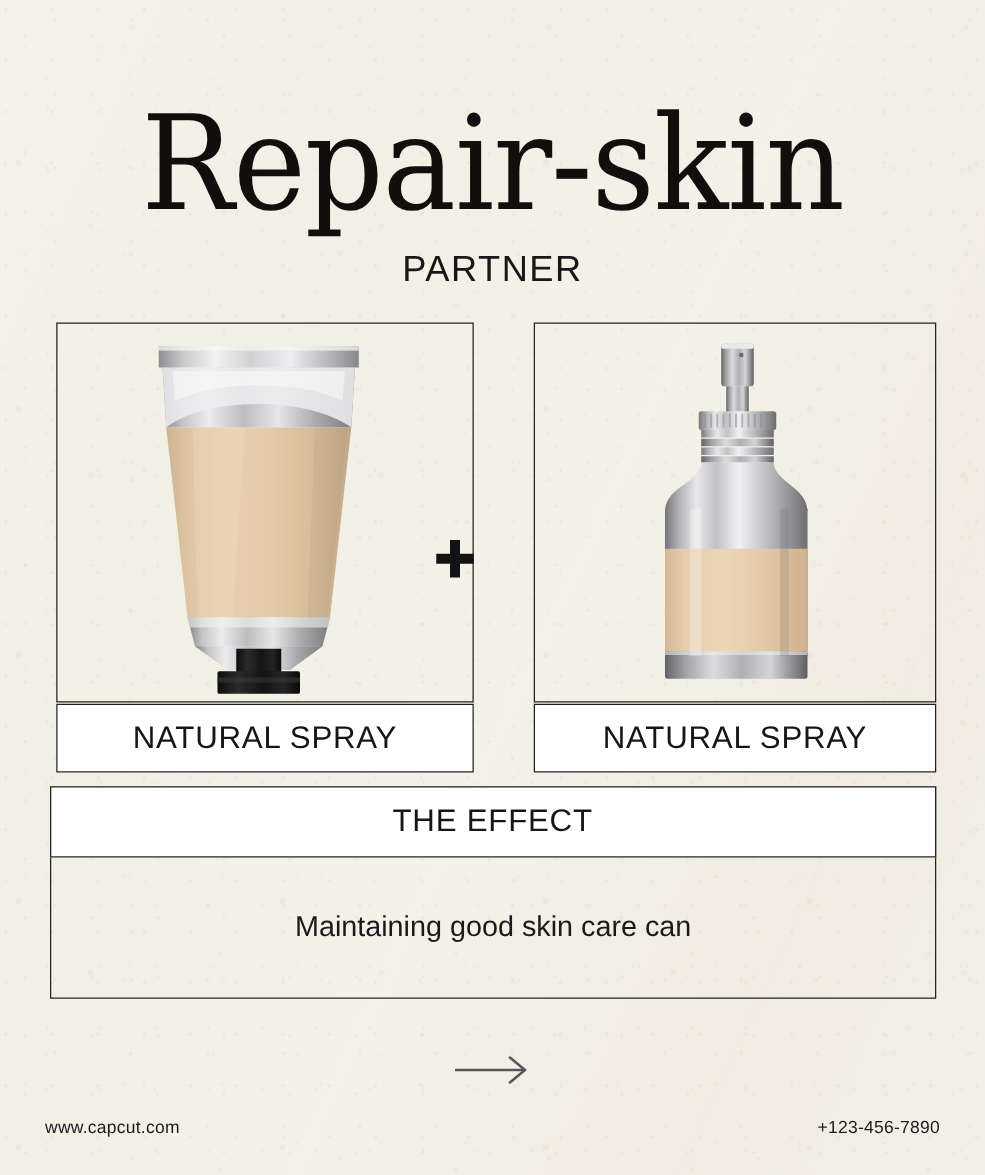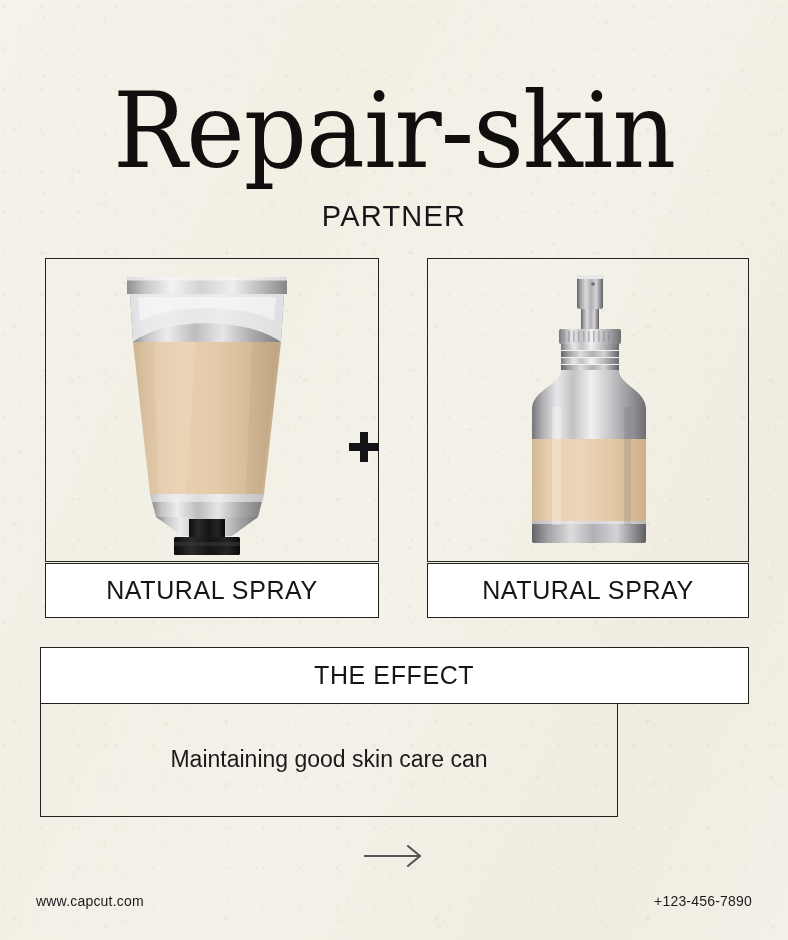--- a/index.html
+++ b/index.html
@@ -55,21 +55,21 @@
   .caption{position:absolute;left:0;top:305px;width:100%;height:55px;
            border:1.4px solid #23221f;box-sizing:border-box;background:#ffffff;
            display:flex;align-items:center;justify-content:center;}
   .caption span{font-size:25px;letter-spacing:.6px;color:#16161a;}
 
   .plus{position:absolute;left:343px;top:426px;width:42px;height:42px;z-index:4;
         display:flex;align-items:center;justify-content:center;}
   .plus svg{display:block;}
 
   
-  .effect{position:absolute;left:40px;top:647px;width:578px;height:170px;
+  .effect{position:absolute;left:40px;top:629px;width:709px;height:170px;
           border:1.4px solid #23221f;box-sizing:border-box;z-index:3;}
   .effect-head{position:absolute;left:-1.4px;top:-1.4px;width:709px;height:57px;
                border:1.4px solid #23221f;box-sizing:border-box;background:#fff;
                display:flex;align-items:center;justify-content:center;}
   .effect-head span{font-size:25px;letter-spacing:.6px;color:#16161a;}
   .effect-body{position:absolute;left:0;top:57px;width:100%;height:110px;
                display:flex;flex-direction:column;align-items:center;
                justify-content:center;gap:12px;}
   .effect-body p{margin:0;font-size:23px;line-height:1.35;color:#1a1a1c;text-align:center;}
 

